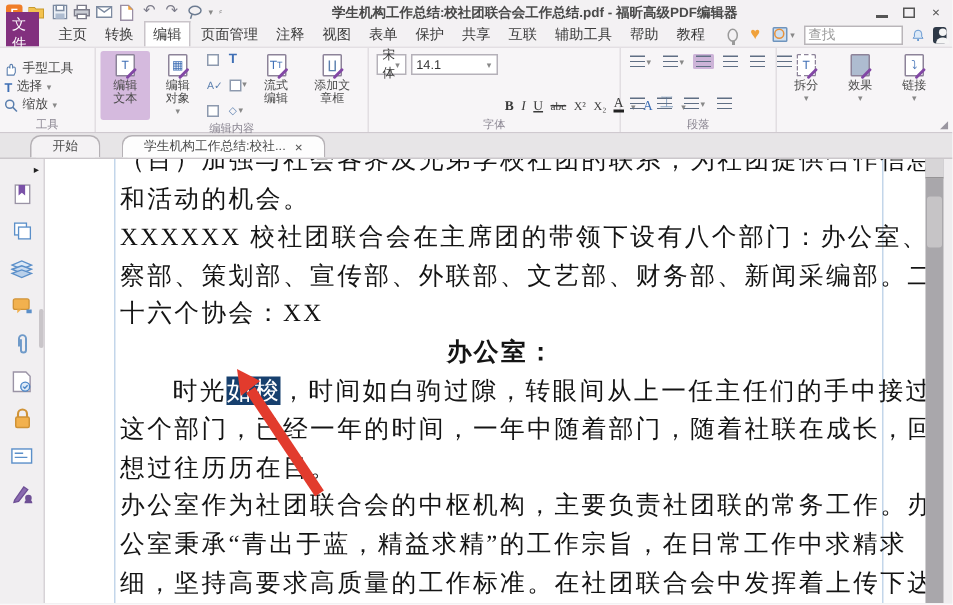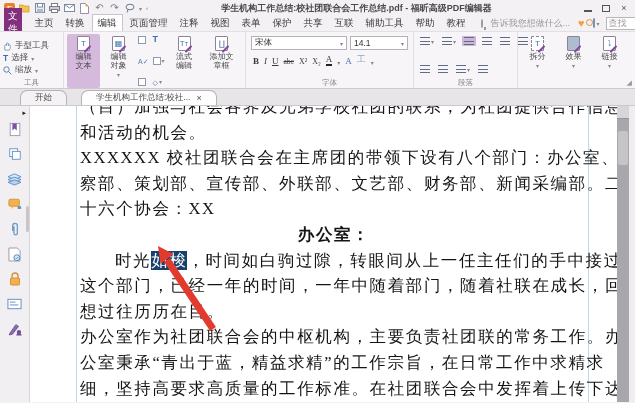--- a/index.html
+++ b/index.html
@@ -48,21 +48,21 @@
   .tool-row { display:flex; align-items:center; gap:3px; font-size:8.5px; color:#4a4a4a; white-space:nowrap; }
   .bigbtn { width:33px; display:flex; flex-direction:column; align-items:center; justify-content:flex-start; padding:2px 1px; border-radius:2px; gap:1px; }
   .bigbtn.selected { background:#d5bade; }
   .bigbtn .lbl { font-size:8px; line-height:9px; text-align:center; color:#4a4a4a; width:2.2em; }
   .bigbtn .lbl.wide { width:3.2em; }
   .pgicon { width:13px; height:15px; border:1px solid #8d8399; background:#fff; border-radius:1px; position:relative; font-size:8px; color:#3f6fb5; display:flex; align-items:center; justify-content:center; }
   .pgicon::after { content:""; position:absolute; right:-3px; bottom:0; width:9px; height:2px; background:#8247a5; transform:rotate(-45deg); border-radius:1px; }
   .smallcol { display:flex; flex-direction:column; justify-content:space-between; padding:2px 1px; }
   .sic { font-size:7px; color:#5b7fae; display:flex; align-items:center; gap:1px; line-height:7px; }
   .tinyicon { width:8px; height:8px; border:1px solid #8d99ae; background:#fff; display:inline-block; }
-  .fontgrp { display:flex; flex-direction:column; gap:3px; padding:2px 2px; }
+  .fontgrp { display:flex; flex-direction:row; gap:3px; padding:2px 2px; }
   .selbox { display:flex; align-items:center; justify-content:space-between; background:#fff; border:1px solid #b5b1b9; height:14px; font-size:8.5px; color:#333; padding:0 3px; }
   .fontrow1 { display:flex; gap:3px; }
   .fontrow2 { display:flex; align-items:flex-end; gap:5px; font-size:9px; color:#3b3b3b; padding-left:2px; }
   .fx { font-family:"Liberation Serif",serif; }
   .fcolor { border-bottom:2px solid #222; }
   .para-rows { display:flex; flex-direction:column; justify-content:space-between; padding:2px 1px 3px 1px; }
   .prow { display:flex; align-items:center; gap:4px; }
   .ic-lines { width:10px; height:8px; background:repeating-linear-gradient(to bottom,#5f6e84 0 1px,transparent 1px 3.5px); }
   .ic-wrap { padding:1px 2px; border-radius:1px; display:flex; align-items:center; gap:1px; }
   .ic-wrap.selected { background:#cdb4d8; }
@@ -170,21 +170,20 @@
   <span class="mtab">注释</span>
   <span class="mtab">视图</span>
   <span class="mtab">表单</span>
   <span class="mtab">保护</span>
   <span class="mtab">共享</span>
   <span class="mtab">互联</span>
   <span class="mtab">辅助工具</span>
   <span class="mtab">帮助</span>
   <span class="mtab">教程</span>
   <span class="bulb"></span>
-  <span class="assistant">告诉我您想做什么...</span>
   <span class="heart">♥</span>
   <span class="snapshot"></span>
   <span class="caret">▾</span>
   <span class="searchbox">
     <input placeholder="查找" style="">
 
   </span>
 
   <svg width="11" height="11" viewBox="0 0 12 12" style="margin-left:4px">
       <path d="M6 1 a3.6 3.6 0 0 1 3.6 3.6 v2.6 l1.3 1.8 H1.1 l1.3-1.8 V4.6 A3.6 3.6 0 0 1 6 1z" fill="#dce9f7" stroke="#4a86c8" stroke-width="0.8"></path>
@@ -251,20 +250,21 @@
       </div>
       <div class="bigbtn">
         <span class="pgicon">T<small style="font-size:6px">T</small></span>
         <span class="lbl">流式编辑</span>
       </div>
       <div class="bigbtn" style="width:38px">
         <span class="pgicon" style="color:#5b7fae">∐</span>
         <span class="lbl wide">添加文章框</span>
       </div>
     </div>
+    <div class="rgroup-label">编辑内容</div>
   </div>
 
   <div class="rgroup" style="width:168px">
     <div class="rgroup-body">
       <div class="fontgrp" style="flex:1">
         <div class="fontrow1">
           <span class="selbox" style="flex:1">
             <span>宋体</span>
             <span class="caret">▾</span>
           </span>

